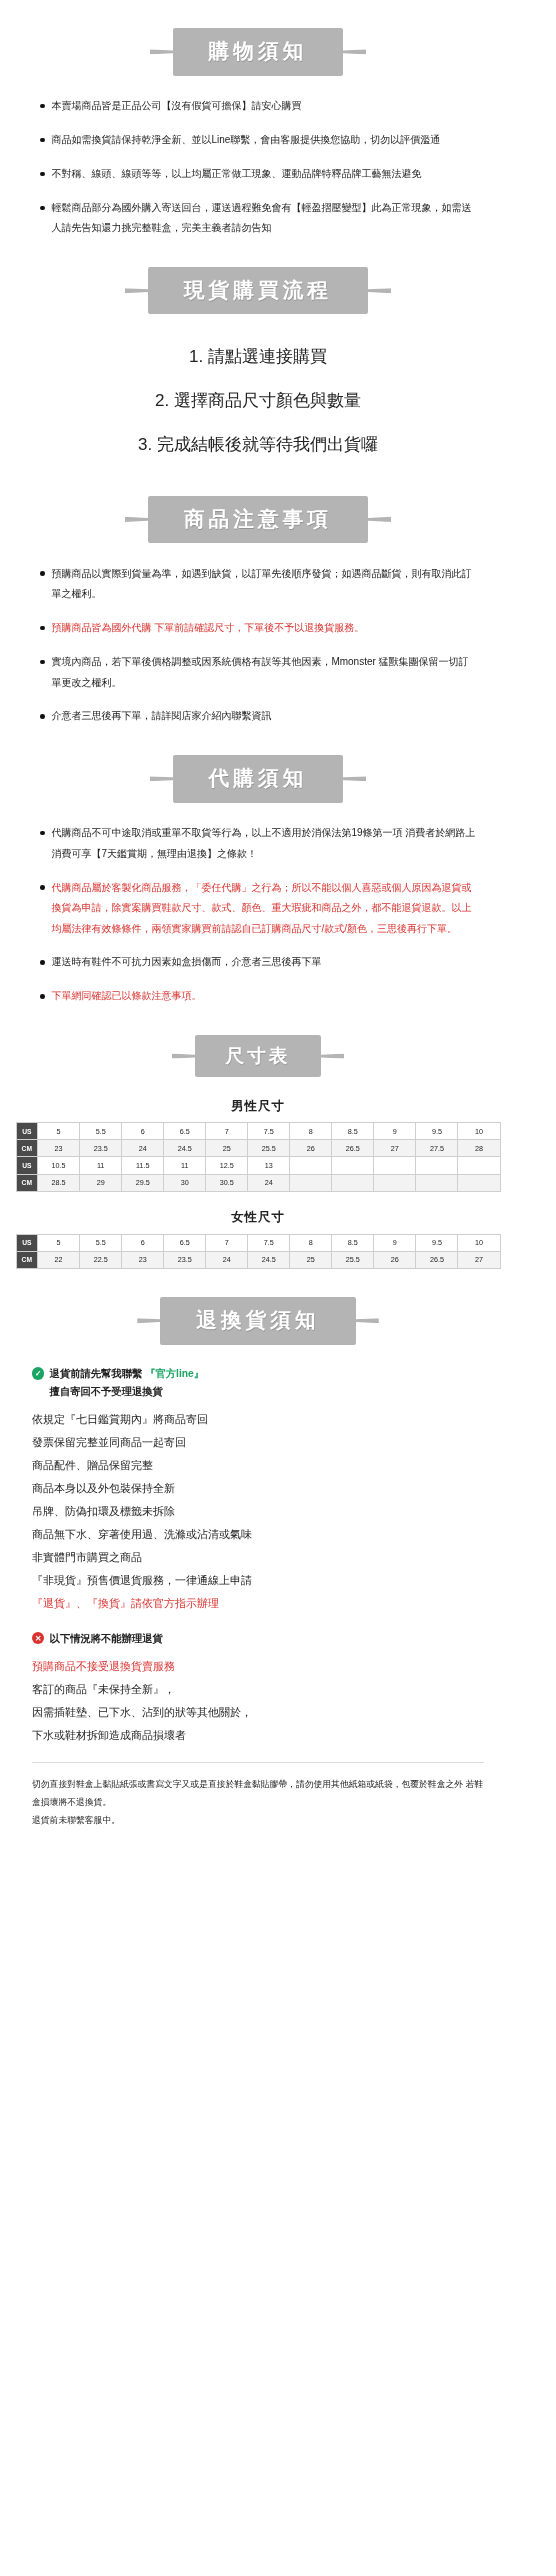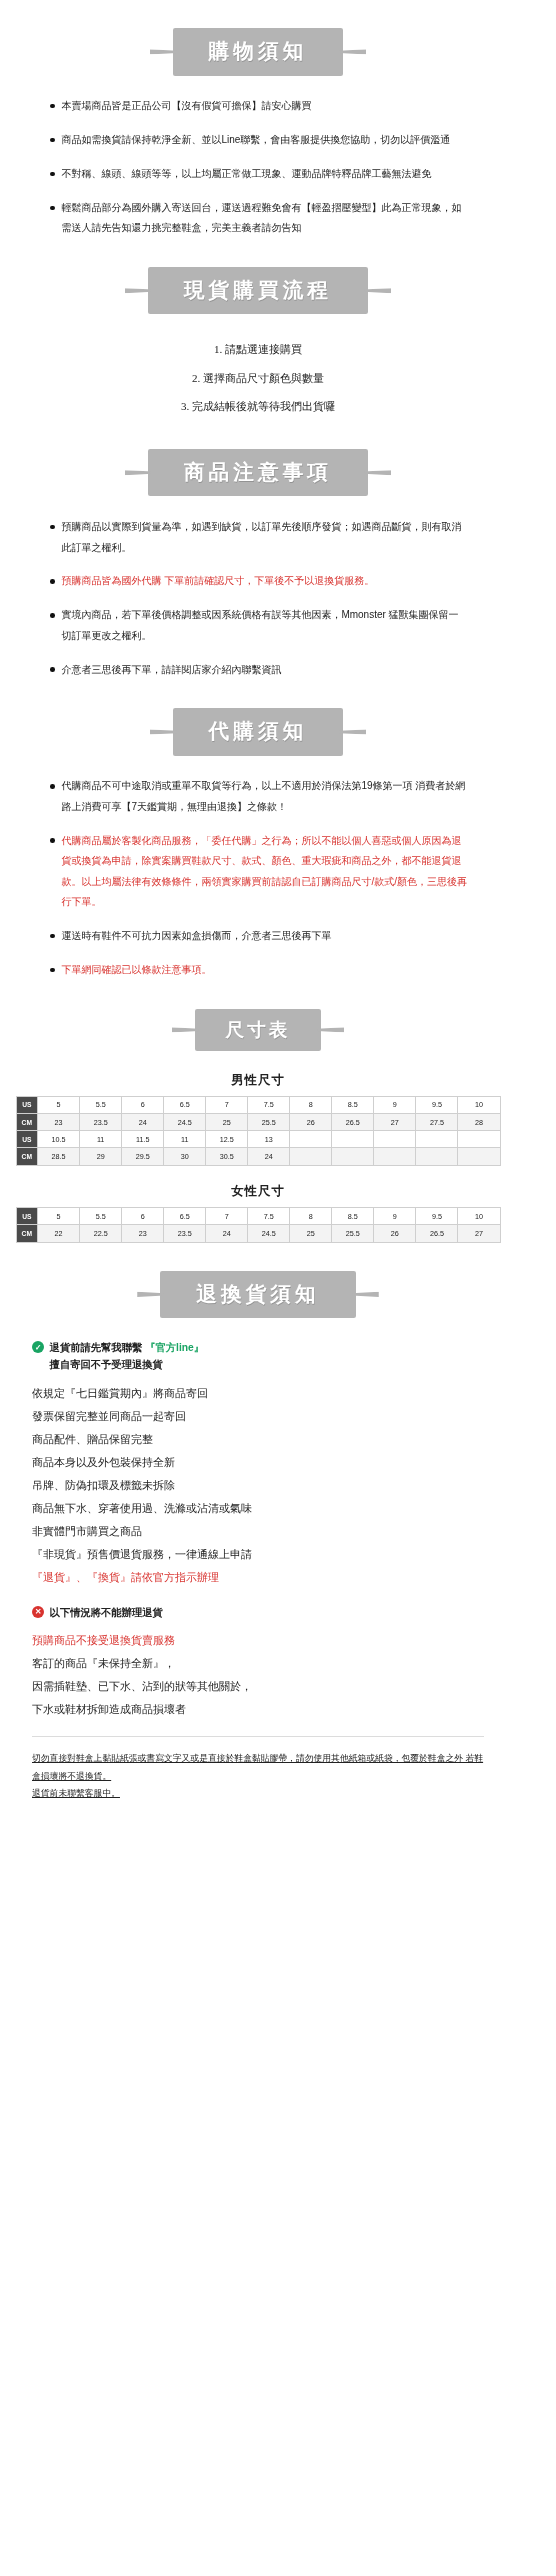--- a/index.html
+++ b/index.html
@@ -50,43 +50,42 @@
   .banner::after  { right: -23px; clip-path: polygon(100% 0, 0 28%, 0 72%, 100% 100%); }
 
   .banner.thin { font-size: 18.5px; letter-spacing: 3.1px; padding: 8.2px 31px 9.3px 31px; }
 
   
   .content {
     padding: 0 32px;
     font-size: 10px;
     line-height: 2.05;
   }
-  ul.bullets { list-style: none; margin: 16px; padding: 0; }
+  ul.bullets { list-style: none; margin: 6px; padding: 0; }
   ul.bullets > li {
     position: relative;
     padding-left: 13.4px;
     margin-bottom: 13.4px;
   }
   ul.bullets > li::before {
     content: "";
     position: absolute;
     left: 2.1px; top: 7.7px;
     width: 4.6px; height: 4.6px;
     background: #111;
     border-radius: 50%;
   }
   .red { color: #d8332f; }
 
   .ordered {
     list-style: none;
     margin: 0; padding: 0;
     text-align: center;
-    font-size: 11px;
+    font-size: 17px;
     line-height: 2.6;
-    font-family: Liberation Serif, serif;
   }
 
   
   .table-title {
     text-align: center;
     font-size: 12.4px;
     font-weight: bold;
     margin: 17.5px 0 7.2px 0;
     letter-spacing: 1px;
   }
@@ -141,21 +140,21 @@
   }
   .ico.ok { background: #19a463; }
   .ico.no { background: #d8332f; }
   .green { color: #19a463; }
   .sub-lines { font-size: 11px; line-height: 2.0; margin: 0 0 15.5px 0; padding-left: 0; }
   .sub-lines div { margin-bottom: 1px; }
   .hr {
     border: 0; border-top: 0.5px solid #dcdcdc;
     margin: 13.4px 0;
   }
-  .footnote { font-size: 8.8px; line-height: 2.0; text-decoration: underline; }
+  .footnote { font-size: 8.8px; line-height: 2.0; }
 </style>
 </head>
 <body>
 
 <div class="page">
 
   <div class="banner-wrap">
     <div class="banner">購物須知</div>
   </div>
   <div class="content">

